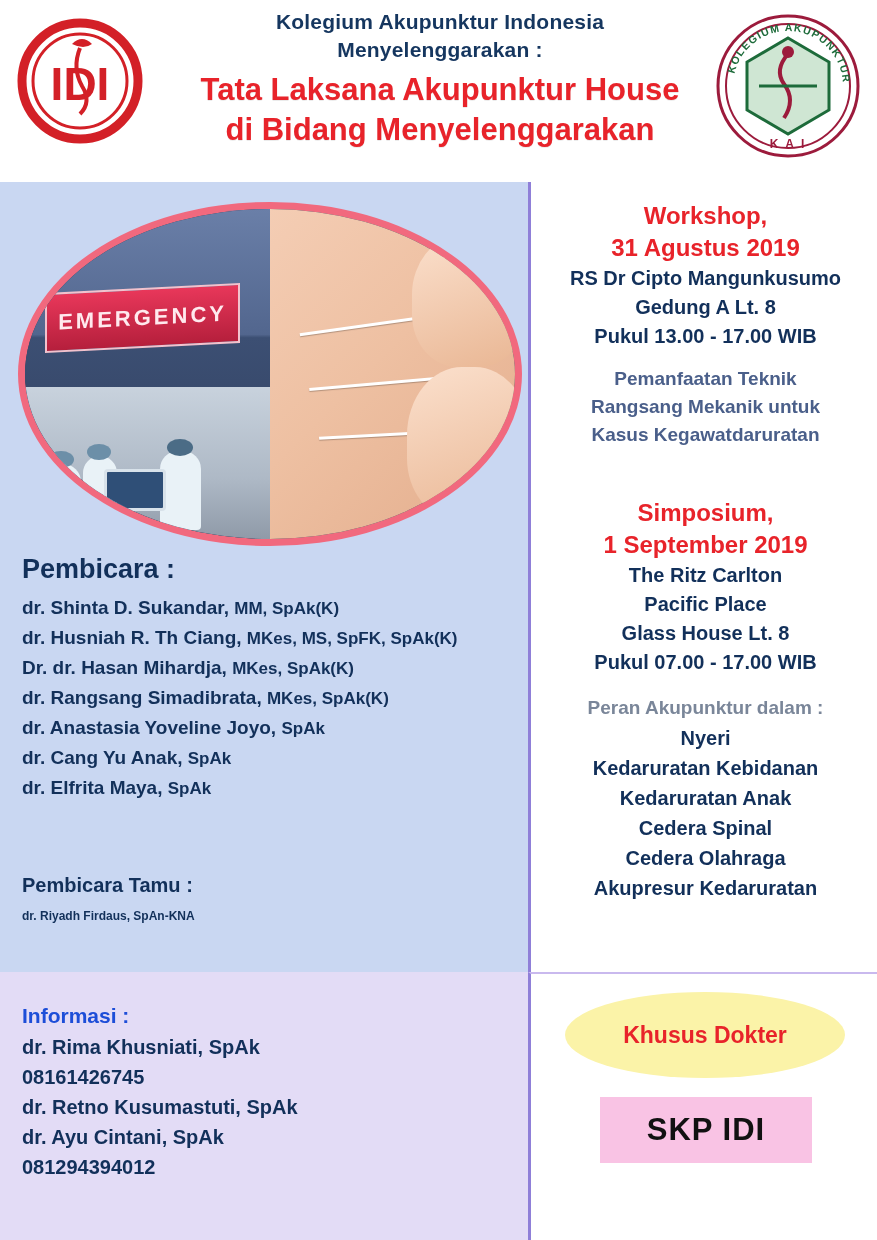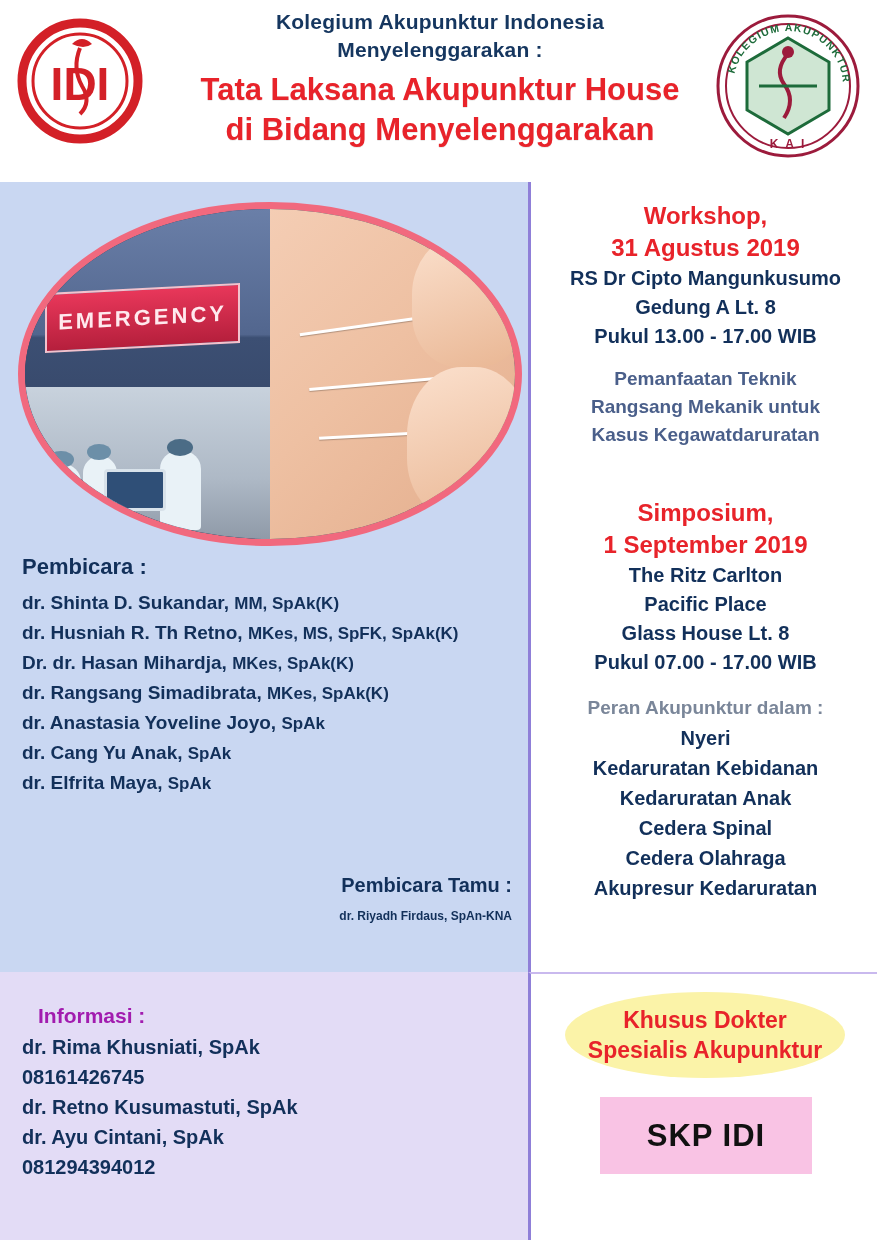--- a/index.html
+++ b/index.html
@@ -202,40 +202,40 @@
   
   .speakers {
     position: absolute;
     left: 22px;
     top: 372px;
     width: 500px;
   }
   .speakers-title {
     color: #12305a;
     font-weight: bold;
-    font-size: 22px;
+    font-size: 27px;
     margin-bottom: 8px;
   }
   .sp-row {
     color: #12305a;
     font-weight: bold;
     font-size: 19px;
     line-height: 29px;
     white-space: nowrap;
   }
   .sp-row .deg {
     font-size: 17px;
     font-weight: bold;
   }
   .guest {
     position: absolute;
     left: 22px;
     top: 688px;
     width: 490px;
-    text-align: right;
+    text-align: left;
   }
   .guest-title {
     color: #12305a;
     font-weight: bold;
     font-size: 20px;
     line-height: 30px;
   }
   .guest-name {
     color: #12305a;
     font-weight: bold;
@@ -282,25 +282,24 @@
   }
 
   
   .info {
     position: absolute;
     left: 22px;
     top: 1000px;
     width: 480px;
   }
   .info-title {
-    color: #a21caf;
+    color: #1d4ed8;
     font-weight: bold;
     font-size: 21px;
     line-height: 32px;
-    margin-left: 16px;
   }
   .info-line {
     color: #12305a;
     font-weight: bold;
     font-size: 20px;
     line-height: 30px;
   }
 
   
   .khusus {
@@ -320,21 +319,21 @@
     color: #e8232a;
     font-weight: bold;
     font-size: 23px;
     line-height: 30px;
   }
   .skp {
     position: absolute;
     left: 600px;
     top: 1097px;
     width: 212px;
-    height: 77px;
+    height: 66px;
     background: #f9c3e4;
     display: flex;
     align-items: center;
     justify-content: center;
   }
   .skp span {
     color: #111111;
     font-weight: bold;
     font-size: 31px;
     letter-spacing: 1px;
@@ -406,21 +405,21 @@
     </div>
 
     <div class="speakers">
       <div class="speakers-title">Pembicara :</div>
 
       <div class="sp-row">
         <span>dr. Shinta D. Sukandar,</span>
         <span class="deg">MM, SpAk(K)</span>
       </div>
       <div class="sp-row">
-        <span>dr. Husniah R. Th Retno,</span>
+        <span>dr. Husniah R. Th Ciang,</span>
         <span class="deg">MKes, MS, SpFK, SpAk(K)</span>
       </div>
       <div class="sp-row">
         <span>Dr. dr. Hasan Mihardja,</span>
         <span class="deg">MKes, SpAk(K)</span>
       </div>
       <div class="sp-row">
         <span>dr. Rangsang Simadibrata,</span>
         <span class="deg">MKes, SpAk(K)</span>
       </div>
@@ -483,20 +482,19 @@
     <div class="info-title">Informasi :</div>
     <div class="info-line">dr. Rima Khusniati, SpAk</div>
     <div class="info-line">08161426745</div>
     <div class="info-line">dr. Retno Kusumastuti,  SpAk</div>
     <div class="info-line">dr. Ayu Cintani, SpAk</div>
     <div class="info-line">081294394012</div>
   </div>
 
   <div class="khusus">
     <div>Khusus Dokter</div>
-    <div>Spesialis Akupunktur</div>
   </div>
 
   <div class="skp">
     <span>SKP IDI</span>
   </div>
 
 </div>
 
 </body></html>

